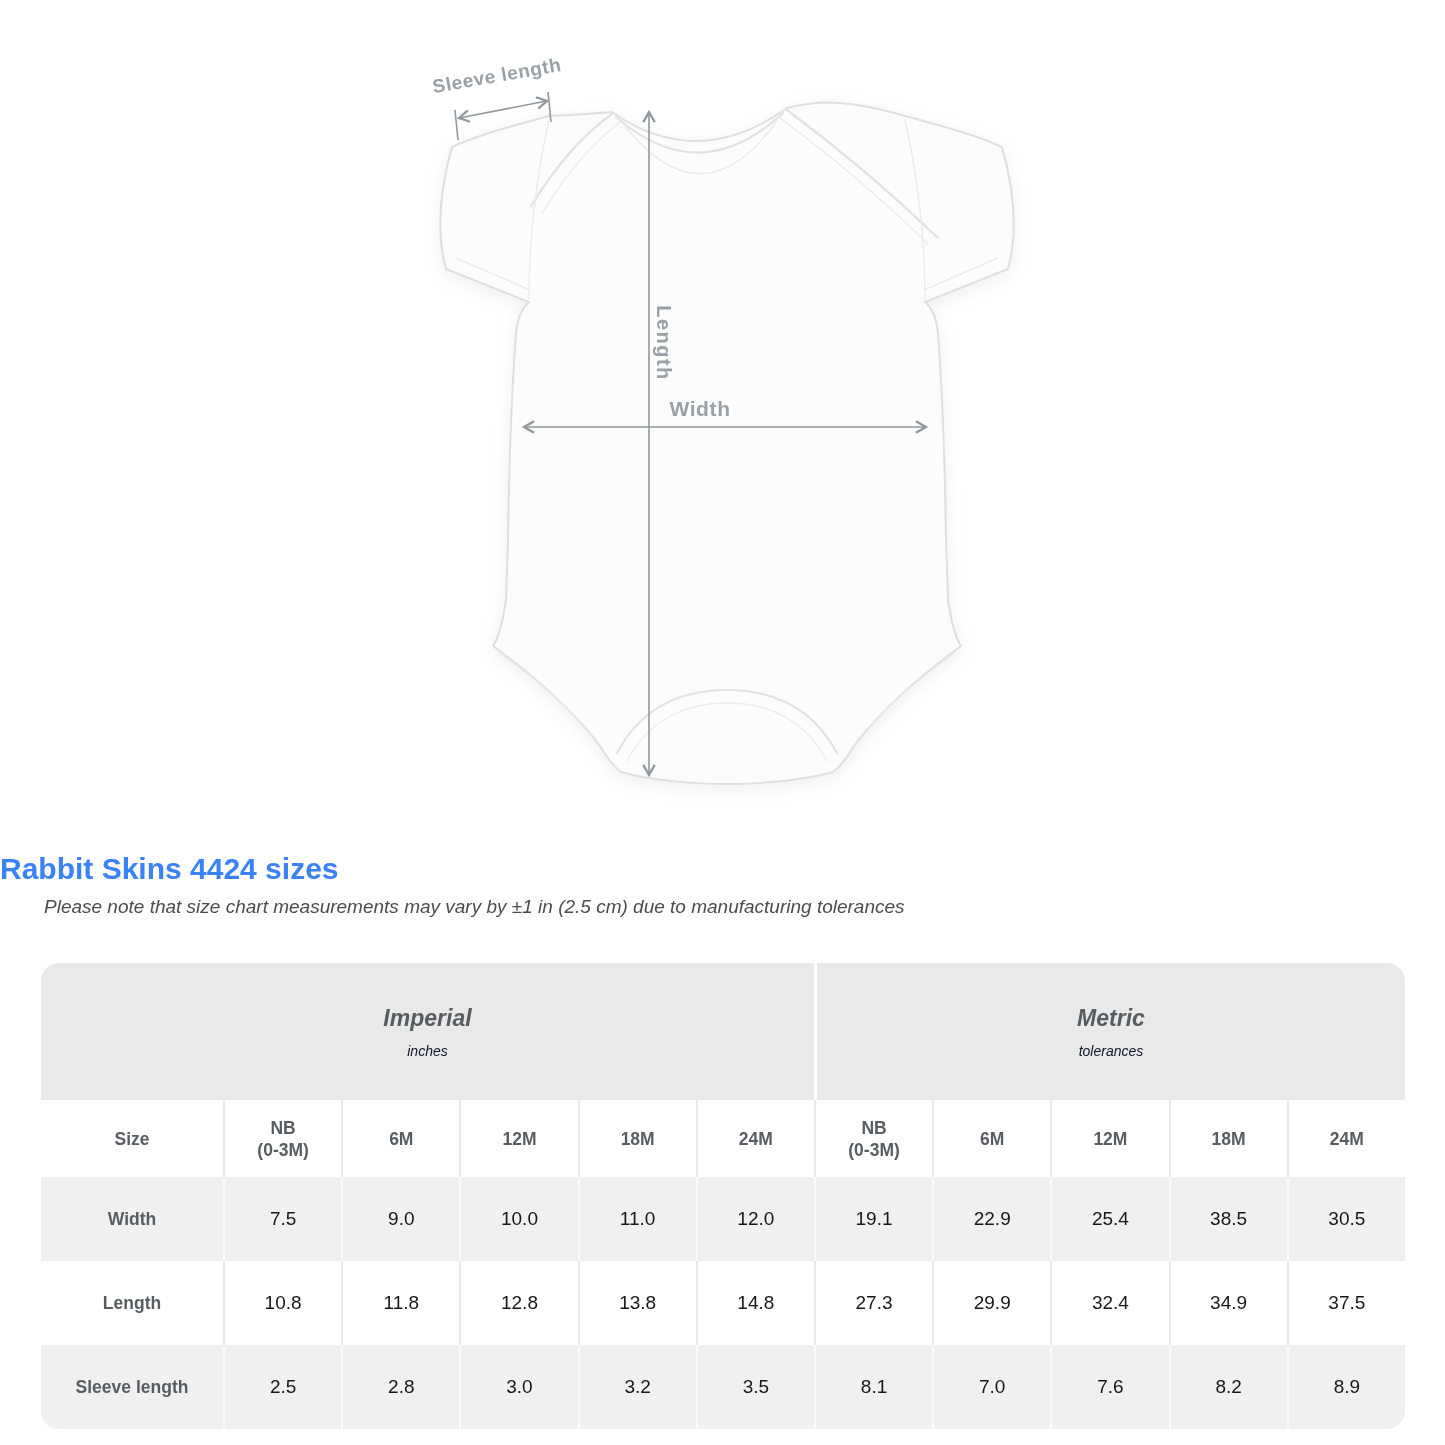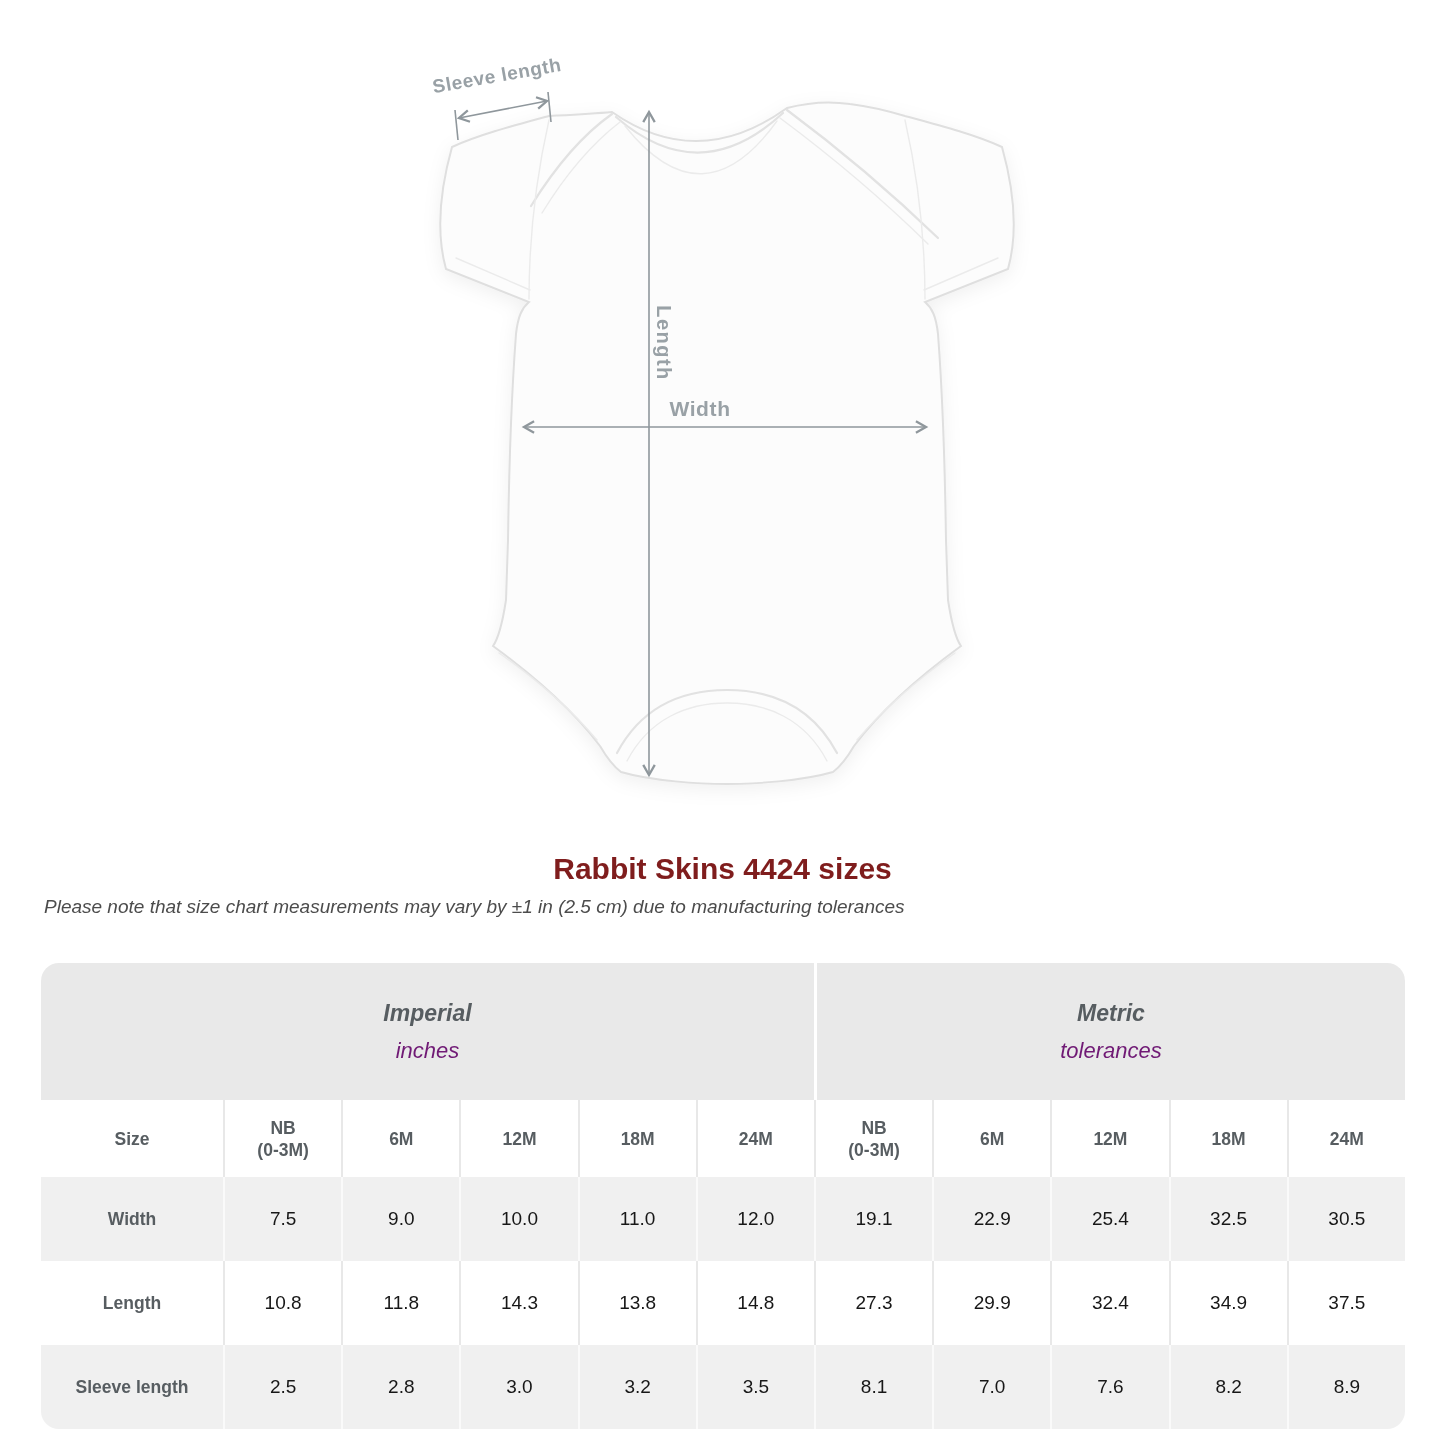--- a/index.html
+++ b/index.html
@@ -10,34 +10,34 @@
   
   .fig-svg{position:absolute;left:0;top:0;display:block;}
   .garment{fill:#fcfcfc;stroke:#dfdfdf;stroke-width:2;filter:drop-shadow(0px 5px 9px rgba(0,0,0,0.06));}
   .seam{fill:none;stroke:#e2e2e2;stroke-width:2.2;stroke-linecap:round;}
   .seam-thin{fill:none;stroke:#ebebeb;stroke-width:1.4;stroke-linecap:round;}
   .meas{stroke:#8f979c;stroke-width:1.6;fill:none;}
   .meas-label{fill:#99a1a6;font-weight:bold;font-size:19px;letter-spacing:0.6px;}
   .meas-label.len{font-size:20px;letter-spacing:1.5px;}
   .meas-label.wid{font-size:21px;}
   
-  .title{position:absolute;left:0;top:852px;width:100%;text-align:center;
-    font-size:30px;font-weight:bold;color:#7f1d1d;line-height:34px;}
+  .title{position:absolute;left:0;top:852px;width:100%;
+    font-size:30px;font-weight:bold;color:#3b82f6;line-height:34px;}
   .note{position:absolute;left:0;top:894px;width:100%;
     font-size:19px;font-style:italic;color:#4c4c4c;line-height:26px;padding-left:44px;}
   
   .size-table{position:absolute;left:41px;top:963px;width:1364px;
     border-collapse:separate;border-spacing:0;table-layout:fixed;}
   .size-table th,.size-table td{padding:0;text-align:center;vertical-align:middle;
     font-size:19px;color:#171717;font-weight:normal;}
   .band-row th{height:137px;background:#e9e9e9;}
   .band-left{border-top-left-radius:18px;}
   .band-right{border-top-right-radius:18px;border-left:3px solid #ffffff;}
   .band-name{font-size:23px;font-weight:bold;font-style:italic;color:#575d61;}
-  .band-unit{font-size:22px;font-style:italic;color:#701a75;margin-top:11px;}
+  .band-unit{font-size:14px;font-style:italic;color:#0f172a;margin-top:11px;}
   .head-row th{height:77px;background:#ffffff;font-weight:bold;font-size:17.5px;color:#575d61;line-height:22px;}
   .head-row th + th{border-left:2px solid #e8e8e8;}
   .col-sub:empty{display:none;}
   .data-row{height:84px;}
   .data-row th{font-weight:bold;font-size:17.5px;color:#575d61;}
   .row-white th,.row-white td{background:#ffffff;}
   .row-white td{border-left:2px solid #e8e8e8;}
   .row-stripe th,.row-stripe td{background:#f0f0f0;}
   .row-stripe td{border-left:2px solid #fafafa;}
   .row-last th{border-bottom-left-radius:18px;}
@@ -158,28 +158,28 @@
       <tr class="data-row row-stripe">
         <th>Width</th>
         <td>7.5</td>
         <td>9.0</td>
         <td>10.0</td>
         <td>11.0</td>
         <td>12.0</td>
         <td>19.1</td>
         <td>22.9</td>
         <td>25.4</td>
-        <td>32.5</td>
+        <td>38.5</td>
         <td>30.5</td>
       </tr>
       <tr class="data-row row-white">
         <th>Length</th>
         <td>10.8</td>
         <td>11.8</td>
-        <td>14.3</td>
+        <td>12.8</td>
         <td>13.8</td>
         <td>14.8</td>
         <td>27.3</td>
         <td>29.9</td>
         <td>32.4</td>
         <td>34.9</td>
         <td>37.5</td>
       </tr>
       <tr class="data-row row-stripe row-last">
         <th>Sleeve length</th>

